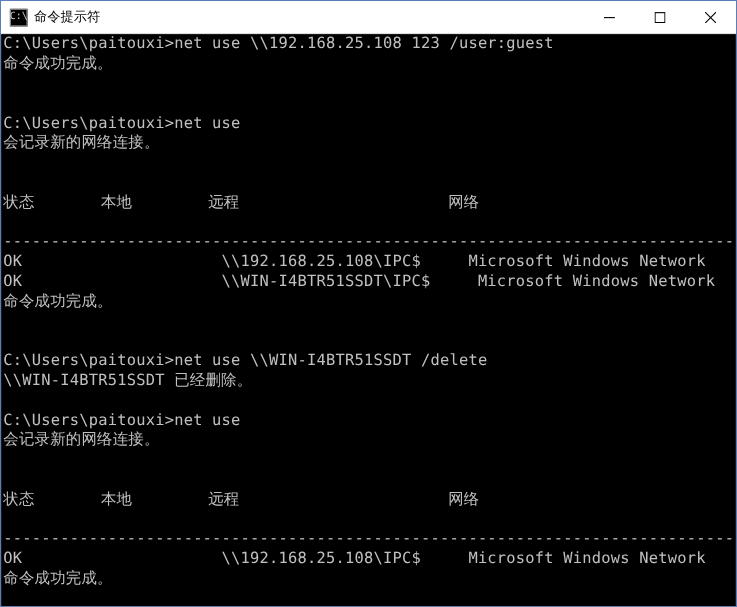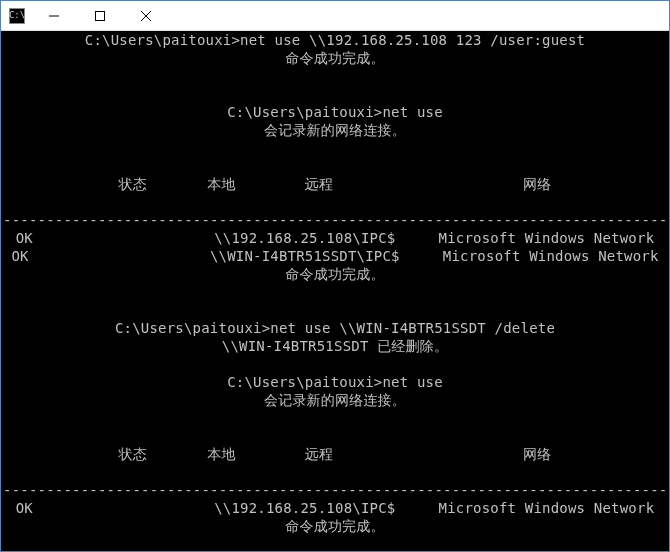--- a/index.html
+++ b/index.html
@@ -79,31 +79,31 @@
       font-family: "NSimSun", "SimSun", "Consolas", monospace;
       font-size: 14px;
       line-height: 18px;
       padding: 0 2px;
       white-space: pre;
       overflow: hidden;
       letter-spacing: 0.2px;
     }
     .line {
       white-space: pre;
-      text-align: center;
     }
   </style>
 </head>
 <body>
 
 <div class="window">
   <div class="titlebar">
     <span class="titlebar-icon">
       <span class="titlebar-icon-inner">C:\</span>
     </span>
+    <span class="titlebar-text">命令提示符</span>
     <div class="titlebar-controls">
       <div class="titlebar-btn">
         <svg viewBox="0 0 10 10">
             <line x1="0" y1="5" x2="10" y2="5"></line>
           </svg>
       </div>
       <div class="titlebar-btn">
         <svg viewBox="0 0 10 10">
             <rect x="0.5" y="0.5" width="9" height="9"></rect>
           </svg>

